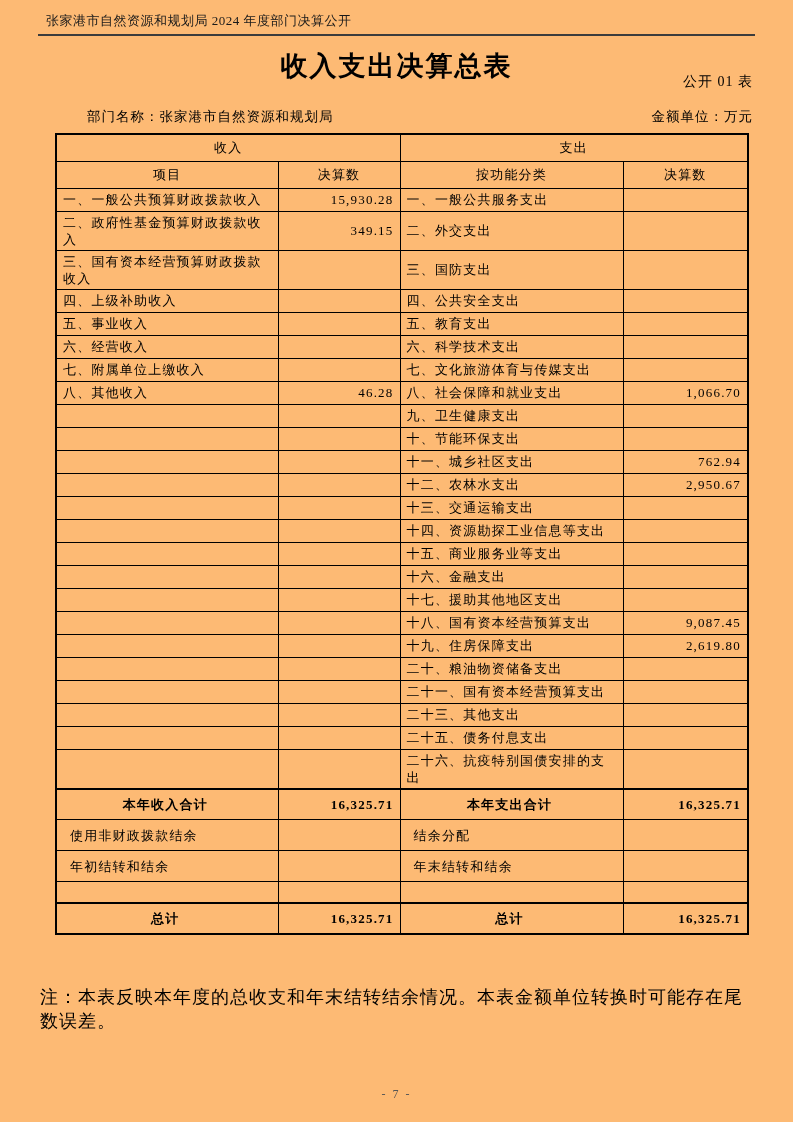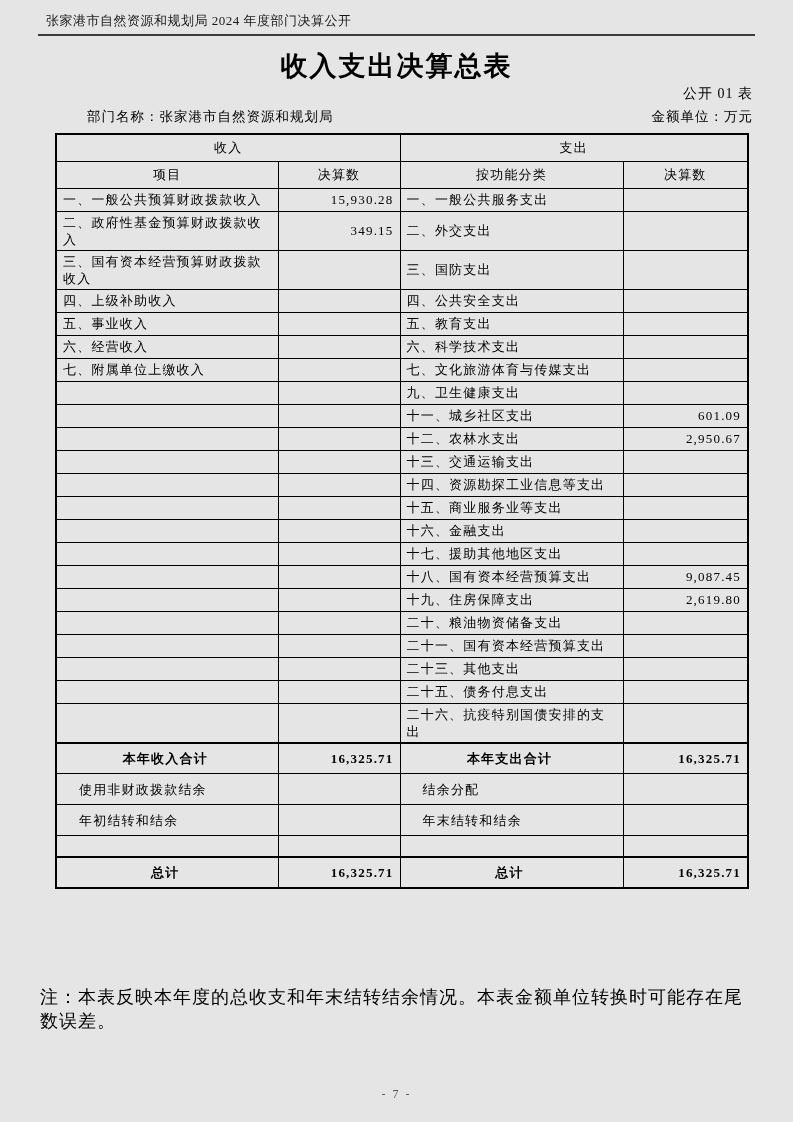--- a/index.html
+++ b/index.html
@@ -5,21 +5,21 @@
   * { margin: 0; padding: 0; box-sizing: border-box; }
   html, body { background: #fff; }
   body {
     width: 793px;
     height: 1122px;
     position: relative;
     font-family: "Liberation Serif", "DejaVu Serif", serif;
     color: #000;
     overflow: hidden;
   }
-  .page { position: absolute; inset: 0; background: #e5e5e5; }
+  .page { position: absolute; inset: 0; background: #fdba74; }
 
   .doc-header {
     position: absolute;
     left: 38px; right: 38px; top: 10px;
     font-size: 13px;
     letter-spacing: 0.5px;
     color: #1a1a1a;
     padding: 2px 8px 4px 8px;
     border-bottom: 2px solid #3c3c3c;
   }
@@ -29,21 +29,21 @@
     left: 0; right: 0; top: 48px;
     text-align: center;
     font-size: 27px;
     font-weight: bold;
     letter-spacing: 2px;
     color: #000;
   }
 
   .table-code {
     position: absolute;
-    right: 40px; top: 85px;
+    right: 40px; top: 73px;
     font-size: 14px;
     letter-spacing: 1px;
   }
 
   .meta-row {
     position: absolute;
     left: 55px; right: 40px; top: 108px;
     display: flex;
     justify-content: space-between;
     font-size: 13.5px;
@@ -72,21 +72,21 @@
   td.item { text-align: left; padding: 2px 4px 2px 6px; }
   td.num  { text-align: right; padding: 2px 6px 2px 4px; }
   tr.row-data td { height: 23px; }
   tr.row-total td, tr.row-grand td {
     height: 31px;
     font-weight: bold;
     border-top: 2px solid #000;
   }
   tr.row-total td.item, tr.row-grand td.item { text-align: center; padding-left: 0; }
   tr.row-balance td { height: 31px; }
-  tr.row-balance td.item { padding-left: 22px; }
+  tr.row-balance td.item { padding-left: 13px; }
   tr.row-empty td { height: 21px; }
 
   .note {
     position: absolute;
     left: 40px; right: 40px; top: 985px;
     font-size: 18px;
     letter-spacing: 1px;
   }
 
   .page-number {
@@ -170,30 +170,42 @@
           <td class="item">六、科学技术支出</td>
           <td class="num"></td>
         </tr>
         <tr class="row-data">
           <td class="item">七、附属单位上缴收入</td>
           <td class="num"></td>
           <td class="item">七、文化旅游体育与传媒支出</td>
           <td class="num"></td>
         </tr>
         <tr class="row-data">
+          <td class="item">八、其他收入</td>
+          <td class="num">46.28</td>
+          <td class="item">八、社会保障和就业支出</td>
+          <td class="num">1,066.70</td>
+        </tr>
+        <tr class="row-data">
           <td class="item"></td>
           <td class="num"></td>
           <td class="item">九、卫生健康支出</td>
           <td class="num"></td>
         </tr>
         <tr class="row-data">
           <td class="item"></td>
           <td class="num"></td>
+          <td class="item">十、节能环保支出</td>
+          <td class="num"></td>
+        </tr>
+        <tr class="row-data">
+          <td class="item"></td>
+          <td class="num"></td>
           <td class="item">十一、城乡社区支出</td>
-          <td class="num">601.09</td>
+          <td class="num">762.94</td>
         </tr>
         <tr class="row-data">
           <td class="item"></td>
           <td class="num"></td>
           <td class="item">十二、农林水支出</td>
           <td class="num">2,950.67</td>
         </tr>
         <tr class="row-data">
           <td class="item"></td>
           <td class="num"></td>

